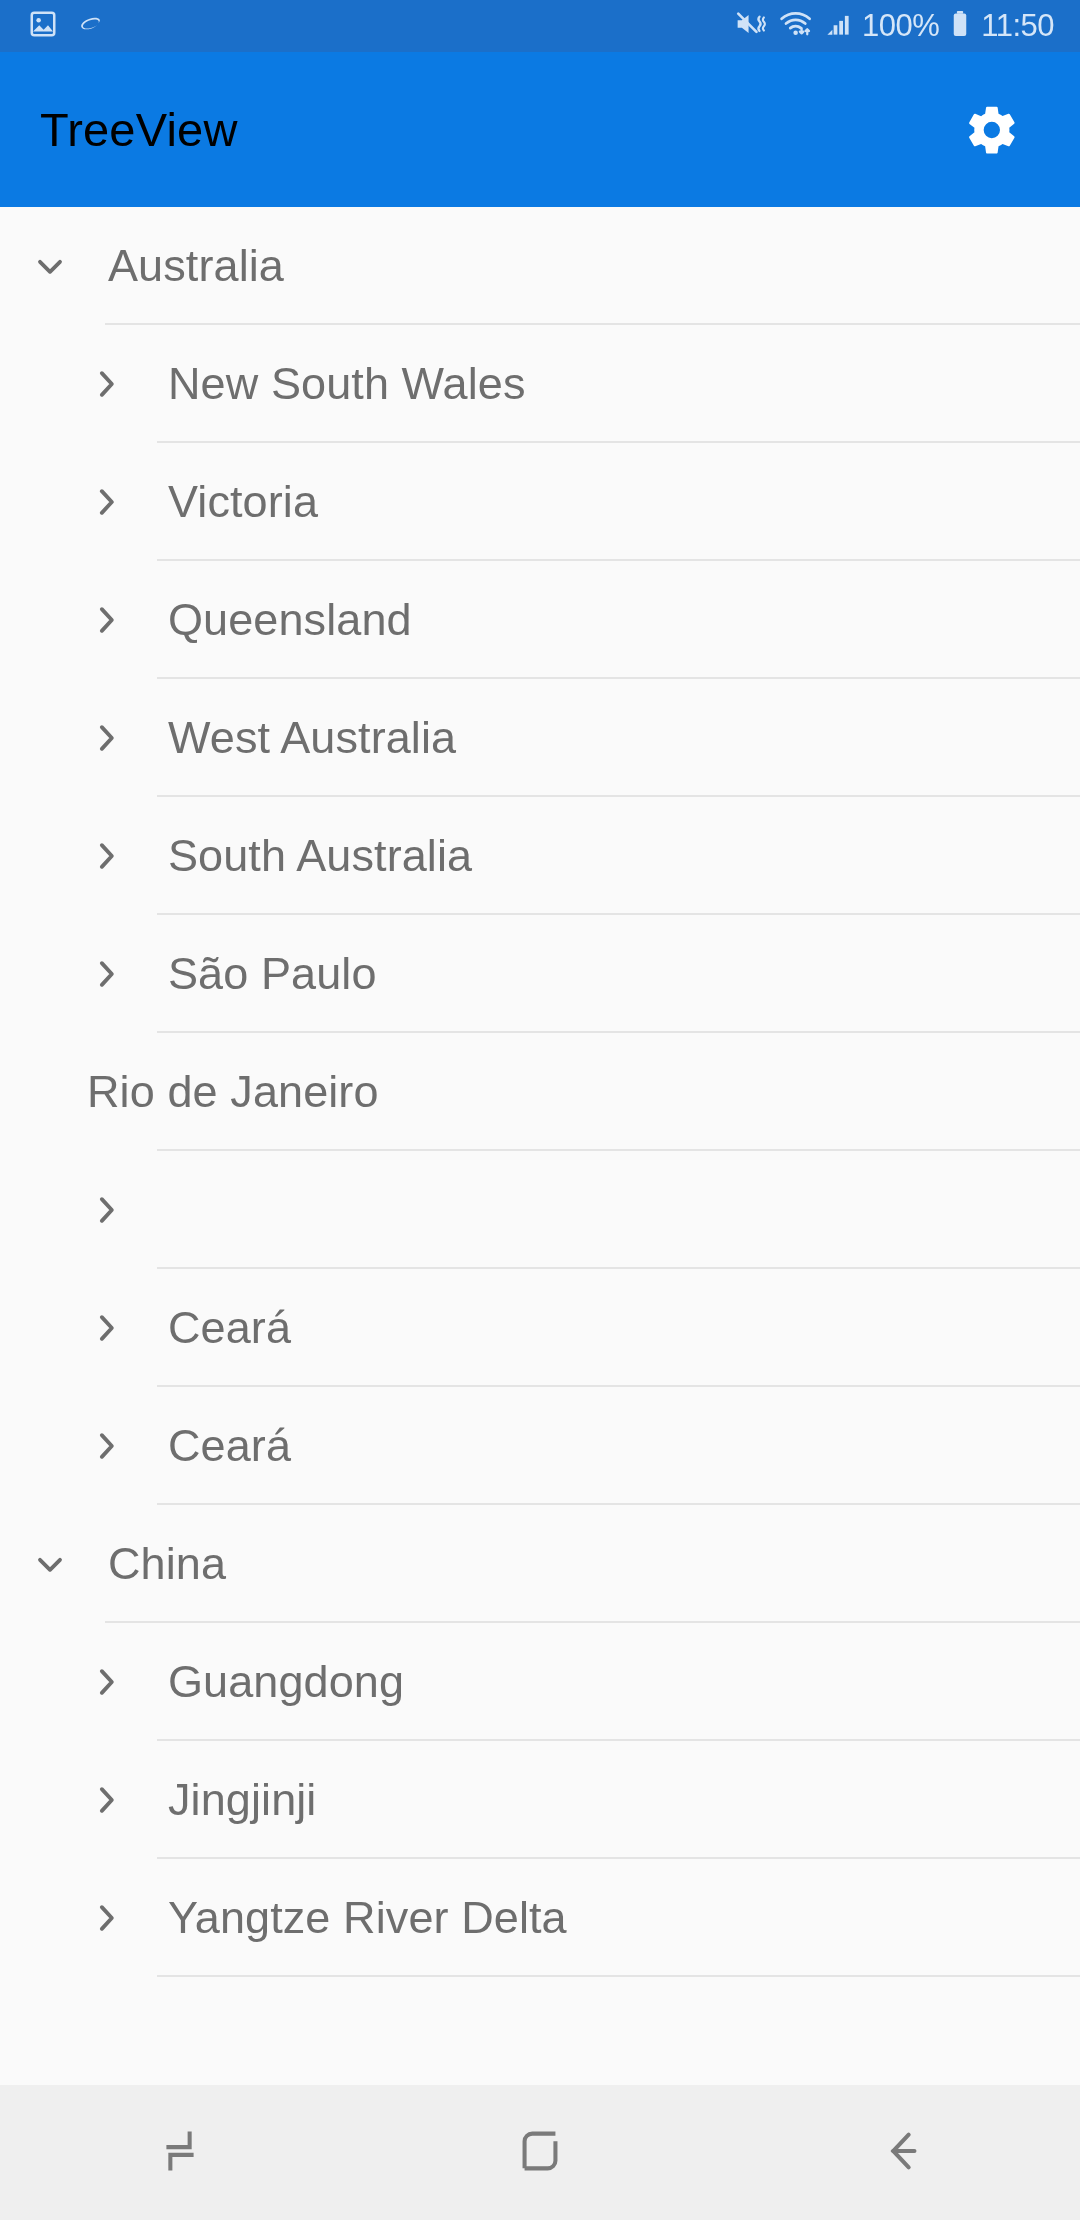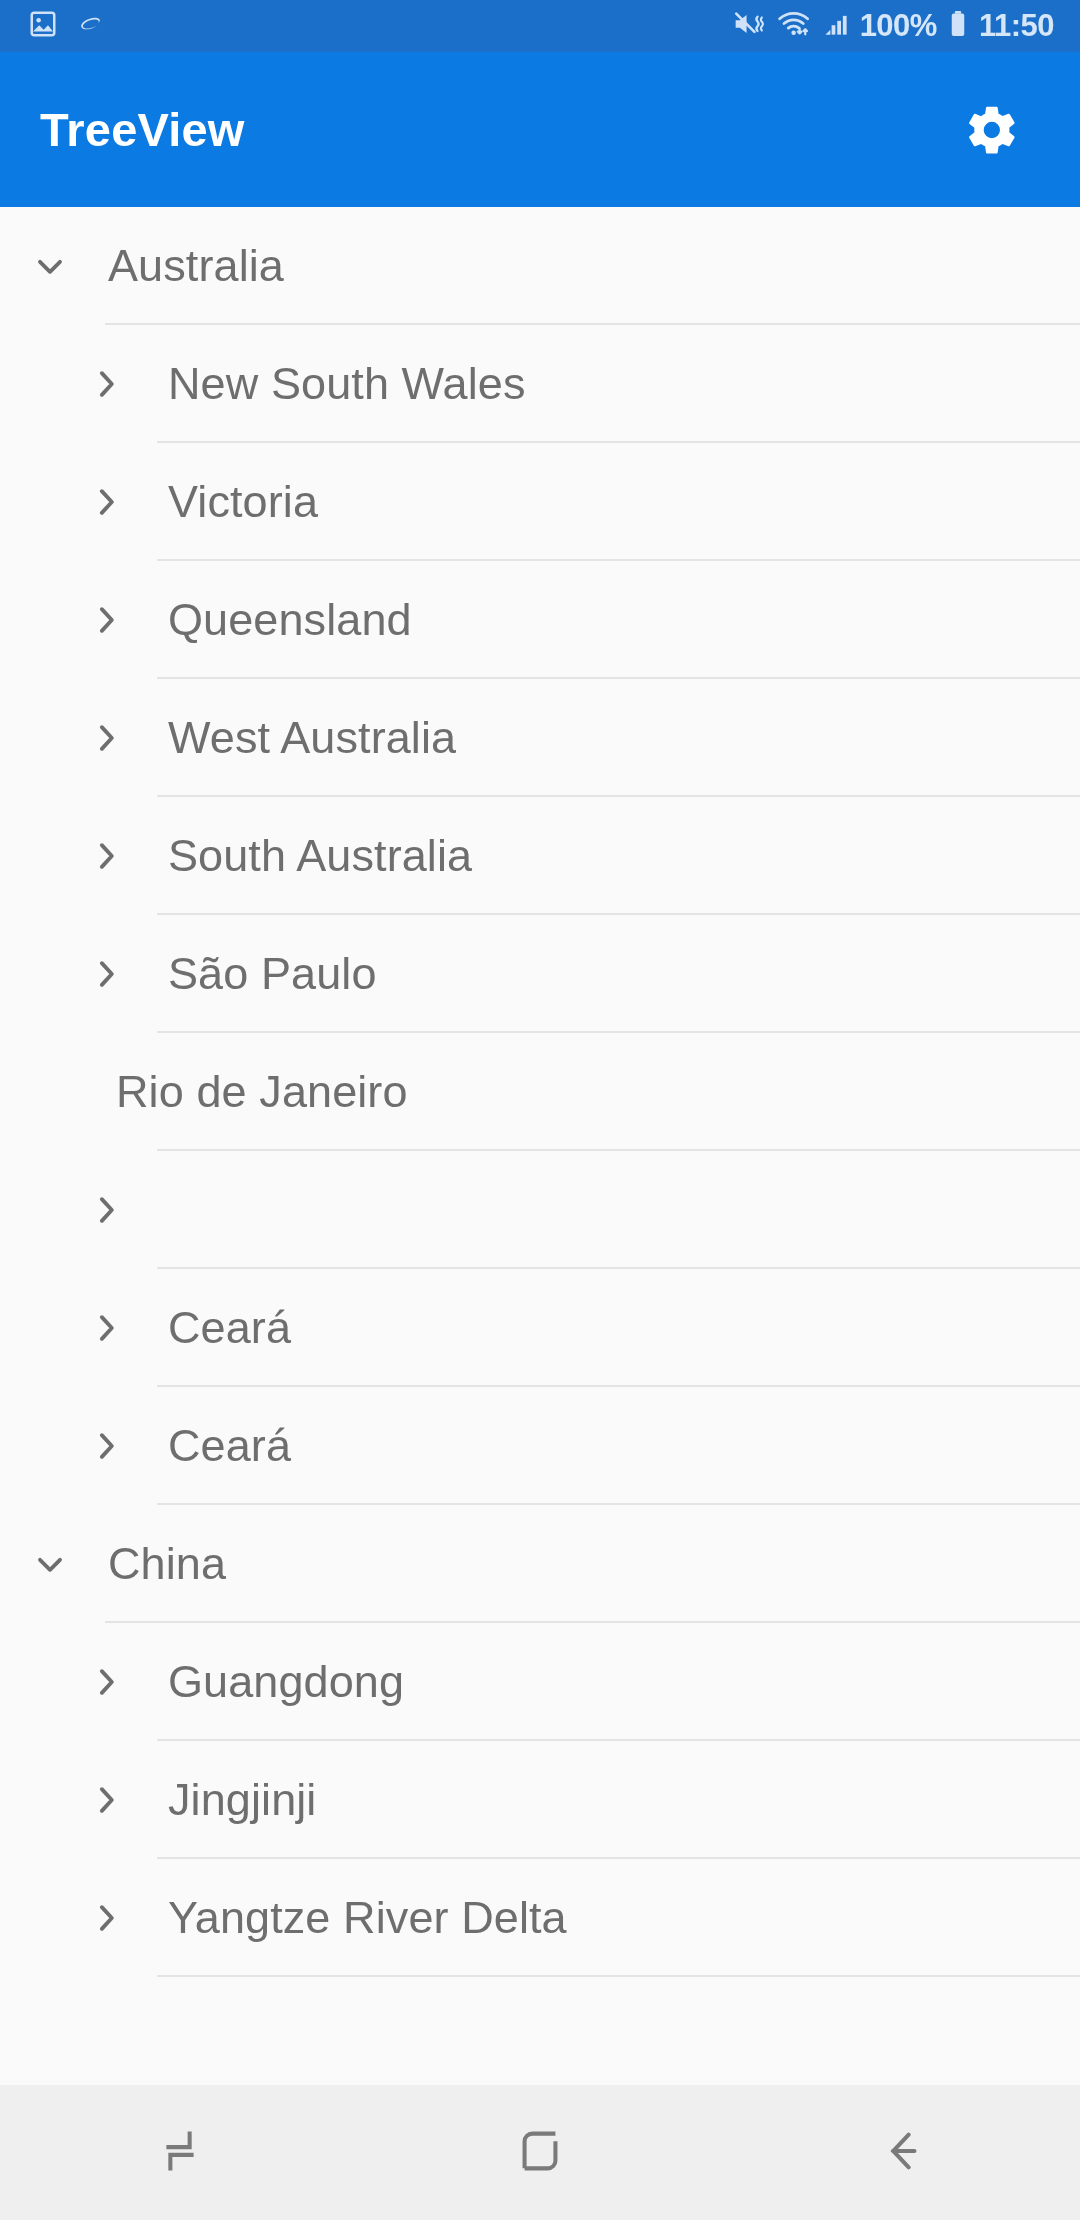--- a/index.html
+++ b/index.html
@@ -10,40 +10,39 @@
     overflow:hidden;
   }
 
   
   .status-bar{
     height:52px; width:1080px;
     background:#1b6fc9;
     display:flex; align-items:center;
     padding:0 26px 0 28px;
     color:#cfe2f7;
-    font-weight:bold;
   }
   .status-left{ display:flex; align-items:center; gap:16px; }
   .status-right{ margin-left:auto; display:flex; align-items:center; gap:10px; }
   .status-text{
     font-size:31px; color:#d5e6f8; letter-spacing:-0.5px;
     font-family:"Liberation Sans", sans-serif;
   }
   .sicon{ display:block; }
 
   
   .app-bar{
     height:155px; width:1080px;
     background:#0b7ae3;
     display:flex; align-items:center;
     padding:0 48px 0 40px;
     position:relative;
   }
   .app-title{
-    color:#ffffff; font-size:47px; font-weight:bold;
+    color:#000000; font-size:47px; font-weight:normal;
     letter-spacing:0.2px;
   }
   .app-actions{ margin-left:auto; display:flex; align-items:center; }
 
   
   .tree{
     width:1080px;
     height:2085px;            
     background:#fafafa;
     overflow:hidden;
@@ -62,21 +61,21 @@
   .row.level0 .chev{ margin-left:22px; }
   .row.level1 .chev{ margin-left:78px; }
   .row .label{
     color:#6e6e6e;
     font-size:45px;
     letter-spacing:0.1px;
     white-space:nowrap;
   }
   .row.level0 .label{ margin-left:30px; }
   .row.level1 .label{ margin-left:34px; }
-  .row.level1.leaf .label{ margin-left:116px; }
+  .row.level1.leaf .label{ margin-left:87px; }
 
   .row .divider{
     position:absolute; bottom:0; height:2px;
     background:#e4e4e4; right:0;
   }
   .row.level0 .divider{ left:105px; }
   .row.level1 .divider{ left:157px; }
 
   
   .nav-bar{

